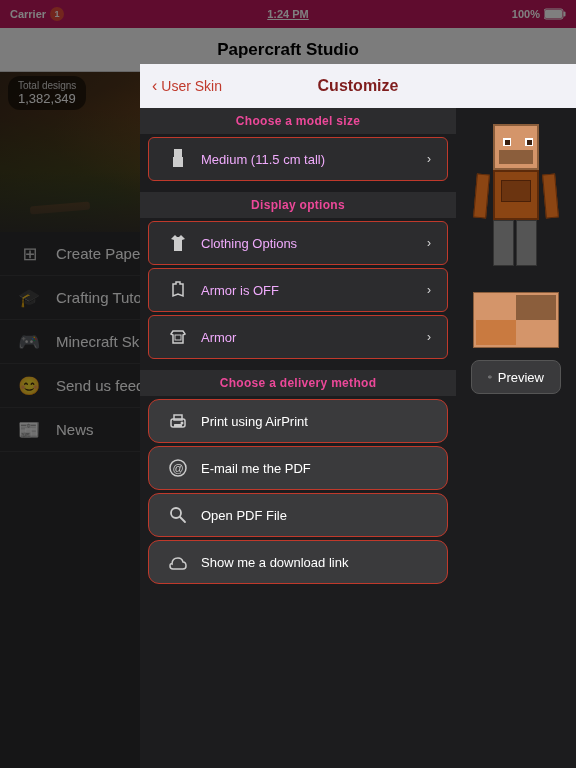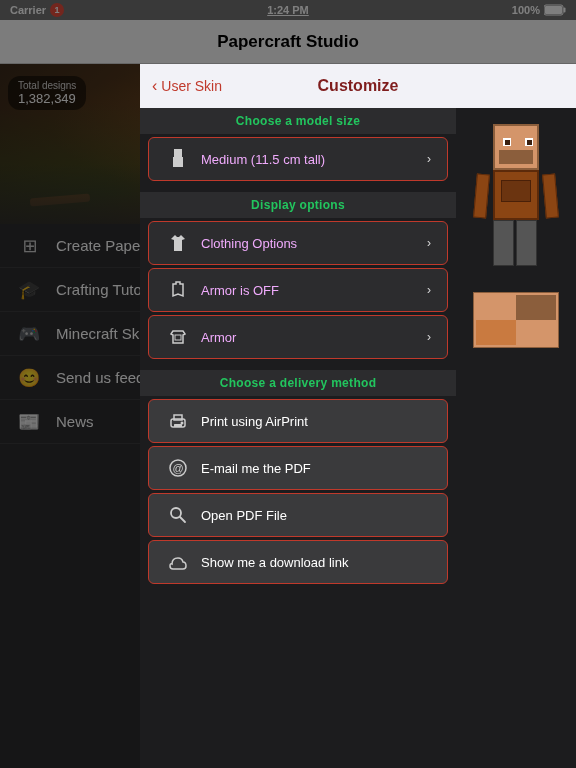--- a/index.html
+++ b/index.html
@@ -7,22 +7,22 @@
       width: 576px;
       height: 768px;
       font-family: -apple-system, 'Helvetica Neue', sans-serif;
       background: #2c2c2e;
       overflow: hidden;
       position: relative;
     }
 
     
     .status-bar {
-      height: 20px;
-      background: #737373;
+      height: 28px;
+      background: #be185d;
       display: flex;
       align-items: center;
       justify-content: space-between;
       padding: 0 10px;
       color: #fff;
       font-size: 11px;
       font-weight: 600;
     }
     .status-left { display: flex; align-items: center; gap: 4px; }
     .status-center { position: absolute; left: 50%; transform: translateX(-50%); font-size: 11px; color: #fff; text-decoration: underline; }
@@ -66,21 +66,21 @@
       position: absolute;
       inset: 0;
       background:
         radial-gradient(ellipse at 60% 40%, rgba(139,90,43,0.6) 0%, transparent 60%),
         radial-gradient(ellipse at 20% 80%, rgba(34,85,34,0.5) 0%, transparent 50%);
     }
 
     
     .total-designs {
       position: absolute;
-      top: 12px;
+      top: 4px;
       left: 8px;
       background: rgba(0,0,0,0.5);
       border-radius: 12px;
       padding: 4px 10px;
       color: #fff;
       font-size: 11px;
     }
     .total-designs .label { font-size: 10px; opacity: 0.8; }
     .total-designs .count { font-size: 13px; font-weight: 400; }
 
@@ -181,21 +181,21 @@
       display: flex;
       flex-direction: column;
       align-items: center;
       padding: 16px 8px;
       flex-shrink: 0;
     }
 
     
     .section-header {
       background: #2c2c2e;
-      color: #22c55e;
+      color: #ec4899;
       font-size: 12px;
       font-weight: 600;
       text-align: center;
       padding: 6px 16px;
       text-transform: none;
       letter-spacing: 0.3px;
     }
 
     
     .option-row {
@@ -234,21 +234,21 @@
     }
 
     
     .delivery-btn {
       display: flex;
       align-items: center;
       padding: 16px 16px;
       height: 44px;
       background: #3a3a3c;
       border: 1.5px solid #c0392b;
-      border-radius: 6px;
+      border-radius: 11px;
       margin: 3px 8px;
       color: #fff;
       font-size: 13px;
       cursor: pointer;
     }
     .delivery-btn .btn-icon {
       width: 26px;
       height: 26px;
       display: flex;
       align-items: center;
@@ -477,15 +477,22 @@
 
       <div style="margin-top:8px;width:86px;height:56px;background:#d4956a;border:1px solid #8B5E3C;display:flex;align-items:center;justify-content:center;">
         <div style="display:flex;flex-wrap:wrap;width:80px;height:50px;">
           <div style="width:40px;height:25px;background:#d4956a;"></div>
           <div style="width:40px;height:25px;background:#8B5E3C;"></div>
           <div style="width:40px;height:25px;background:#c97a40;"></div>
           <div style="width:40px;height:25px;background:#d4956a;"></div>
         </div>
       </div>
 
+      <div class="preview-btn">
+        <svg width="16" height="16" viewBox="0 0 16 16">
+          <ellipse cx="8" cy="8" rx="7" ry="5" fill="none" stroke="#ccc" stroke-width="1.5"></ellipse>
+          <circle cx="8" cy="8" r="2.5" fill="#ccc"></circle>
+        </svg>
+        <span>Preview</span>
+      </div>
     </div>
   </div>
 </div>
 
 </body></html>

